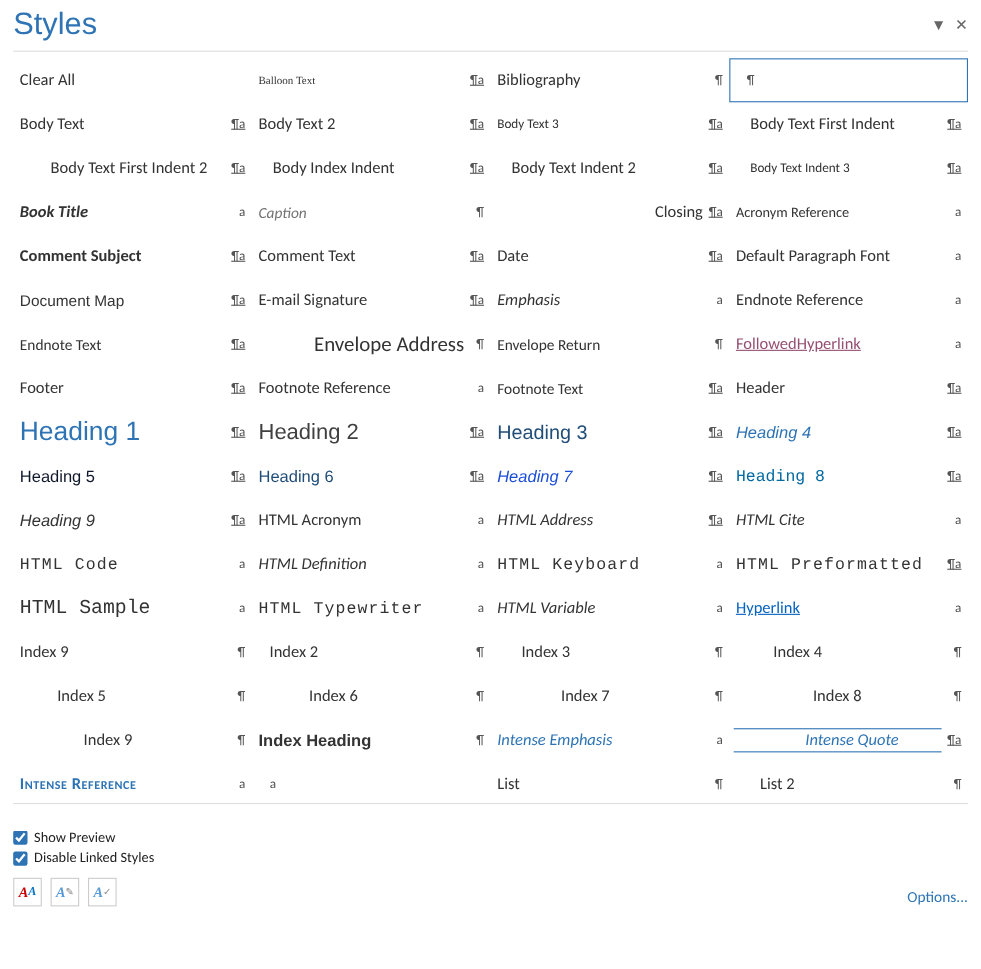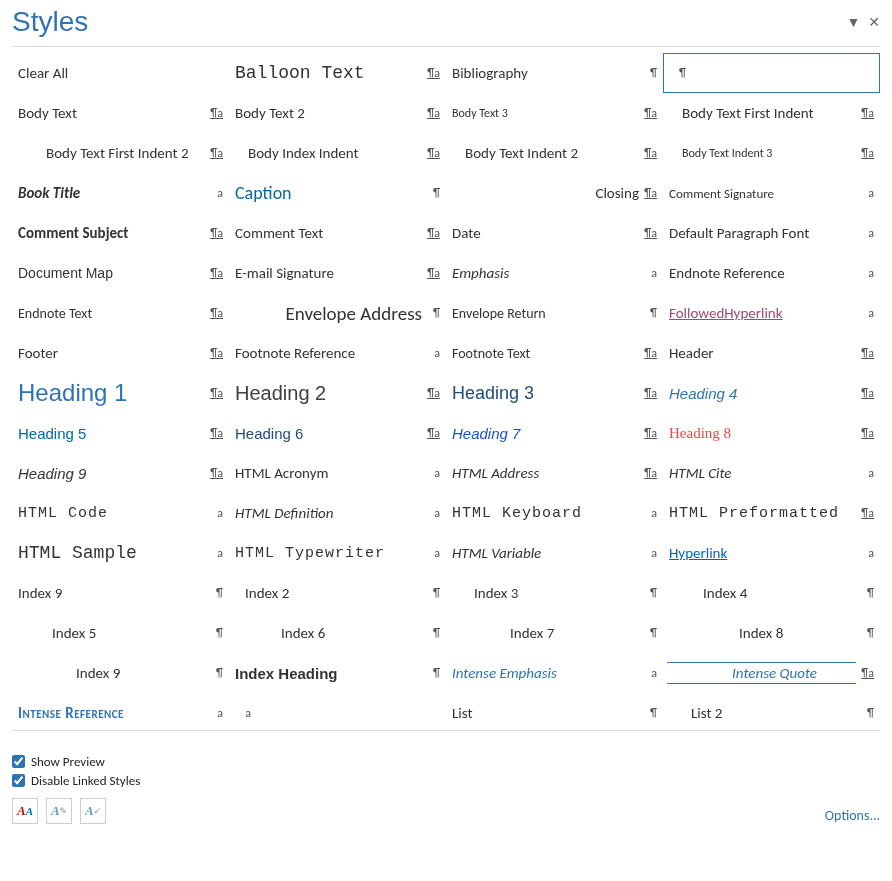--- a/index.html
+++ b/index.html
@@ -125,21 +125,21 @@
   </div>
 </div>
 
 <div class="styles-grid-outer">
   <div class="styles-grid" id="styles-grid">
       <div class="style-cell">
         <div class="style-label">Clear All</div>
         <div class="style-marker"></div>
       </div>
       <div class="style-cell">
-        <div class="style-label" style="font-family:Liberation Mono, monospace;font-size:18px;">Balloon Text</div>
+        <div class="style-label" style="font-family:Liberation Serif, serif;font-size:10px;">Balloon Text</div>
         <div class="style-marker"><span style="text-decoration:underline;">¶a</span></div>
       </div>
       <div class="style-cell">
         <div class="style-label">Bibliography</div>
         <div class="style-marker">¶</div>
       </div>
       <div class="style-cell selected">
         <div class="style-marker">¶</div>
       </div>
       <div class="style-cell">
@@ -172,29 +172,29 @@
       </div>
       <div class="style-cell">
         <div class="style-label" style="font-size: 12px; padding-left: 15px;">Body Text Indent 3</div>
         <div class="style-marker"><span style="text-decoration:underline;">¶a</span></div>
       </div>
       <div class="style-cell">
         <div class="style-label" style="font-weight:bold;font-style:italic;">Book Title</div>
         <div class="style-marker">a</div>
       </div>
       <div class="style-cell">
-        <div class="style-label" style="color:#0369a1;font-size:18px;">Caption</div>
+        <div class="style-label" style="font-style:italic;color:#737373;font-size:14px;">Caption</div>
         <div class="style-marker">¶</div>
       </div>
       <div class="style-cell">
         <div class="style-label" style="text-align: right; text-overflow: clip;">Closing</div>
         <div class="style-marker"><span style="text-decoration:underline;">¶a</span></div>
       </div>
       <div class="style-cell">
-        <div class="style-label" style="font-size:13px;">Comment Signature</div>
+        <div class="style-label" style="font-size:13px;">Acronym Reference</div>
         <div class="style-marker">a</div>
       </div>
       <div class="style-cell">
         <div class="style-label" style="font-weight:bold;">Comment Subject</div>
         <div class="style-marker"><span style="text-decoration:underline;">¶a</span></div>
       </div>
       <div class="style-cell">
         <div class="style-label">Comment Text</div>
         <div class="style-marker"><span style="text-decoration:underline;">¶a</span></div>
       </div>
@@ -264,33 +264,33 @@
       </div>
       <div class="style-cell">
         <div class="style-label" style="color:#1F4D78;font-size:18px;font-family:'Calibri Light',Arial,sans-serif;">Heading 3</div>
         <div class="style-marker"><span style="text-decoration:underline;">¶a</span></div>
       </div>
       <div class="style-cell">
         <div class="style-label" style="color:#2E74B5;font-style:italic;font-family:'Calibri Light',Arial,sans-serif;">Heading 4</div>
         <div class="style-marker"><span style="text-decoration:underline;">¶a</span></div>
       </div>
       <div class="style-cell">
-        <div class="style-label" style="color:#0369a1;font-family:'Calibri Light',Arial,sans-serif;">Heading 5</div>
+        <div class="style-label" style="color:#0f172a;font-family:'Calibri Light',Arial,sans-serif;">Heading 5</div>
         <div class="style-marker"><span style="text-decoration:underline;">¶a</span></div>
       </div>
       <div class="style-cell">
         <div class="style-label" style="color:#1F4D78;font-family:'Calibri Light',Arial,sans-serif;">Heading 6</div>
         <div class="style-marker"><span style="text-decoration:underline;">¶a</span></div>
       </div>
       <div class="style-cell">
         <div class="style-label" style="color:#1d4ed8;font-style:italic;font-family:'Calibri Light',Arial,sans-serif;">Heading 7</div>
         <div class="style-marker"><span style="text-decoration:underline;">¶a</span></div>
       </div>
       <div class="style-cell">
-        <div class="style-label" style="color:#ef4444;font-family:Liberation Serif, serif;">Heading 8</div>
+        <div class="style-label" style="color:#0369a1;font-family:Liberation Mono, monospace;">Heading 8</div>
         <div class="style-marker"><span style="text-decoration:underline;">¶a</span></div>
       </div>
       <div class="style-cell">
         <div class="style-label" style="font-style:italic;font-family:'Calibri Light',Arial,sans-serif;">Heading 9</div>
         <div class="style-marker"><span style="text-decoration:underline;">¶a</span></div>
       </div>
       <div class="style-cell">
         <div class="style-label">HTML Acronym</div>
         <div class="style-marker">a</div>
       </div>

